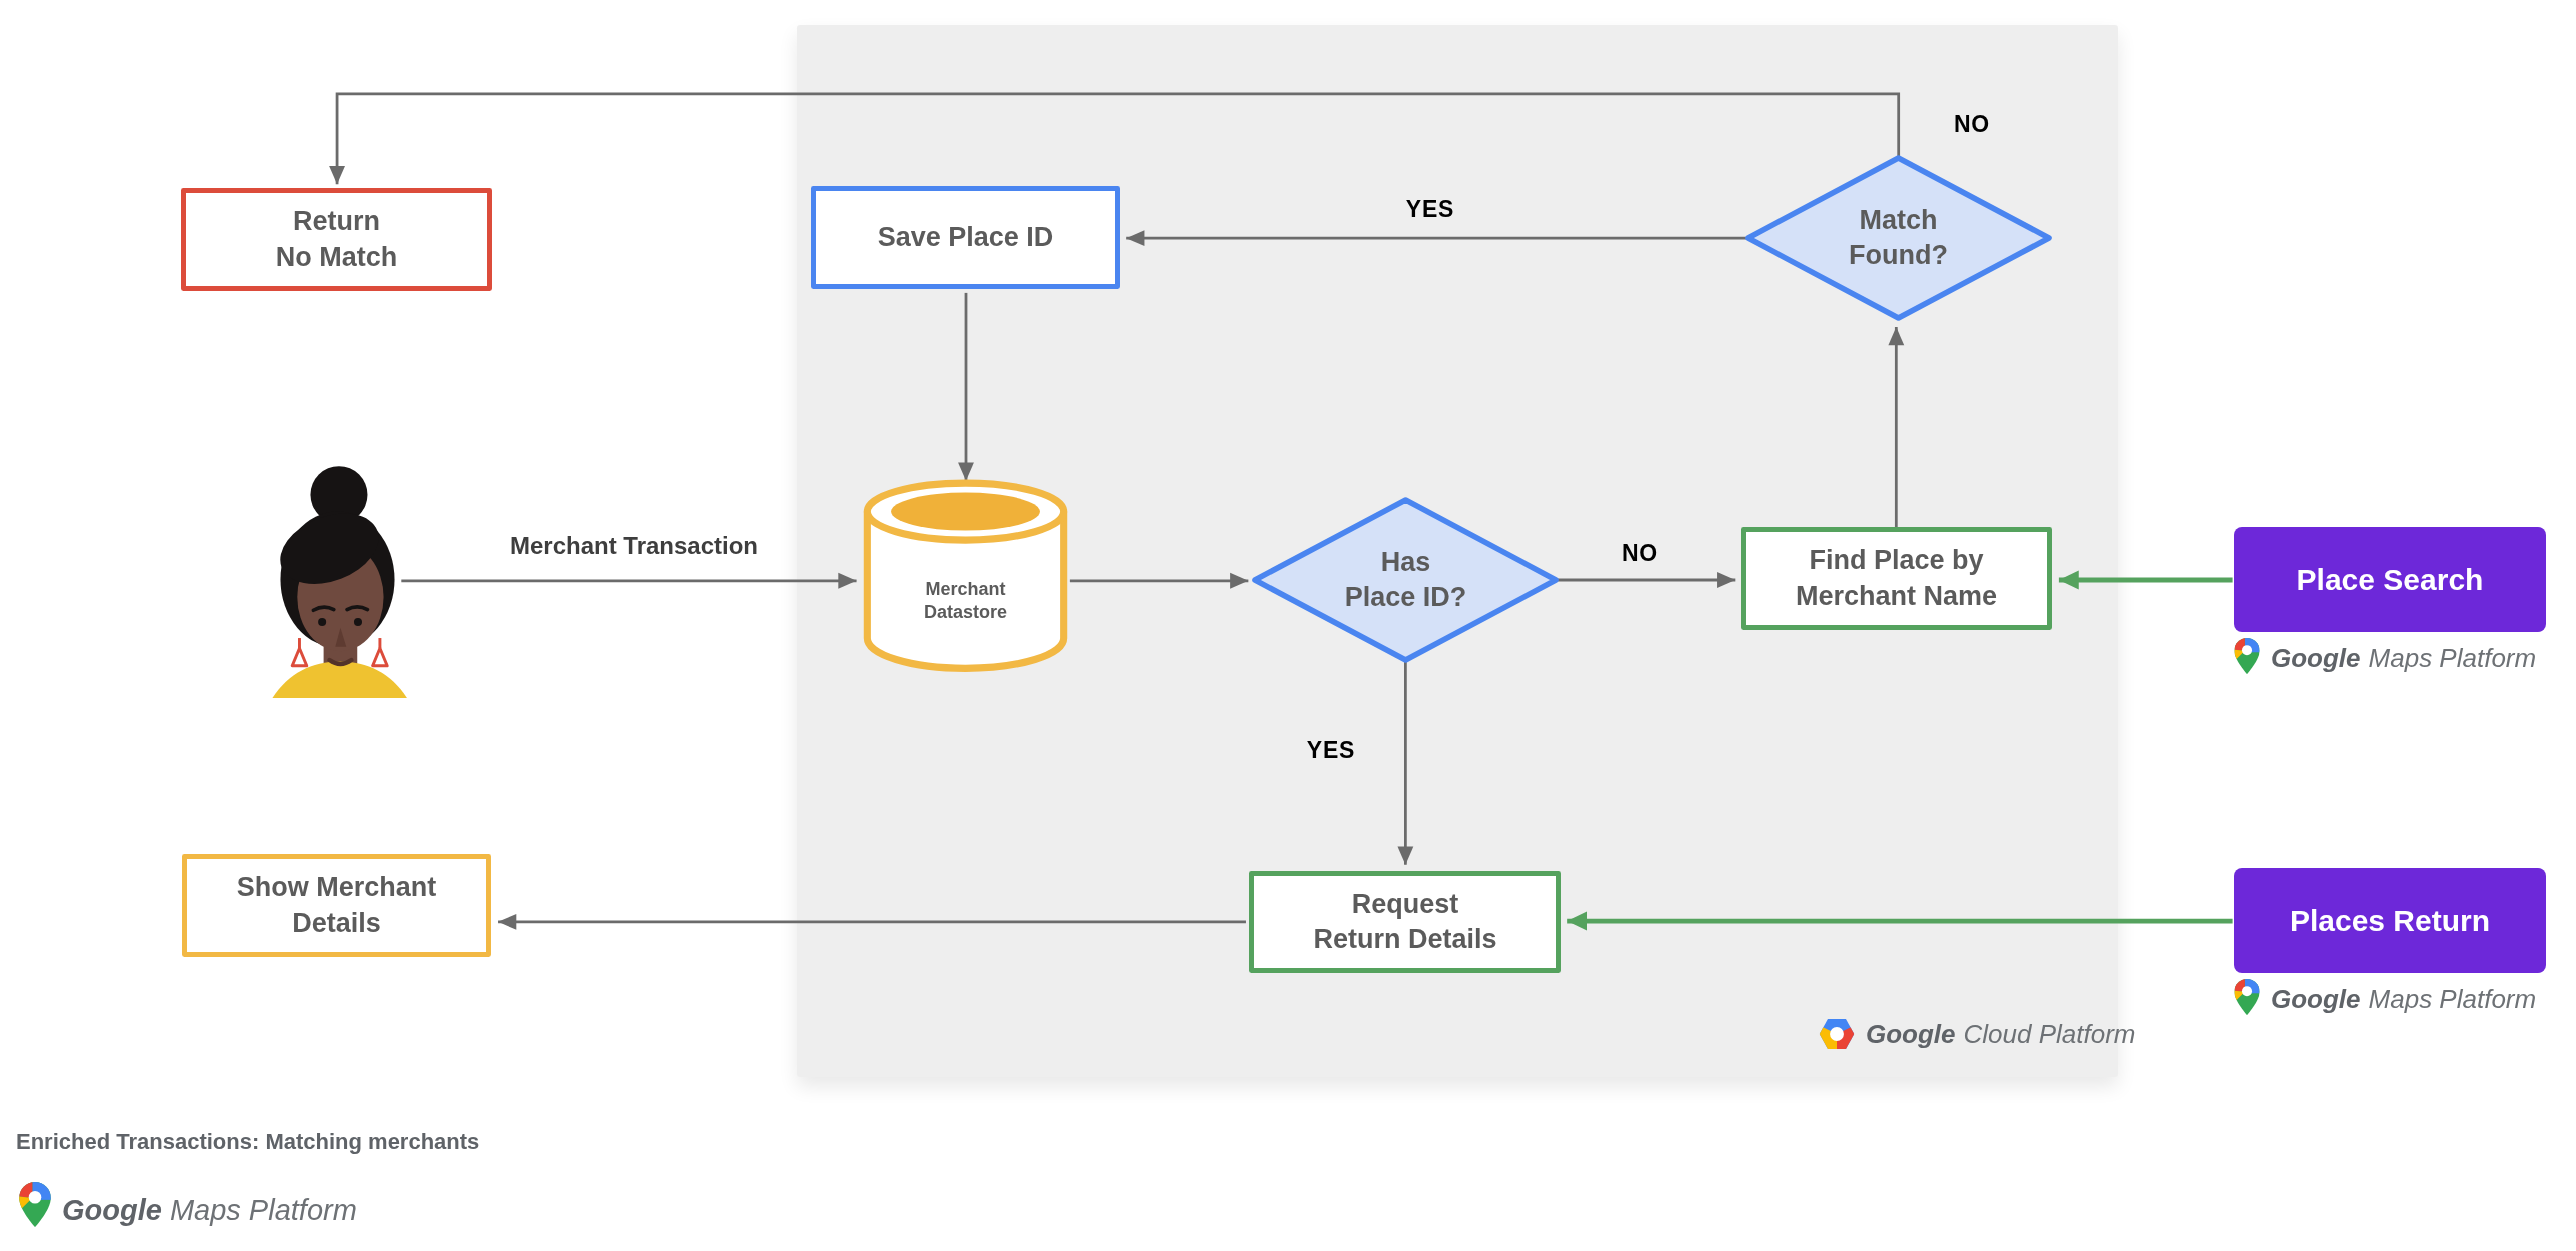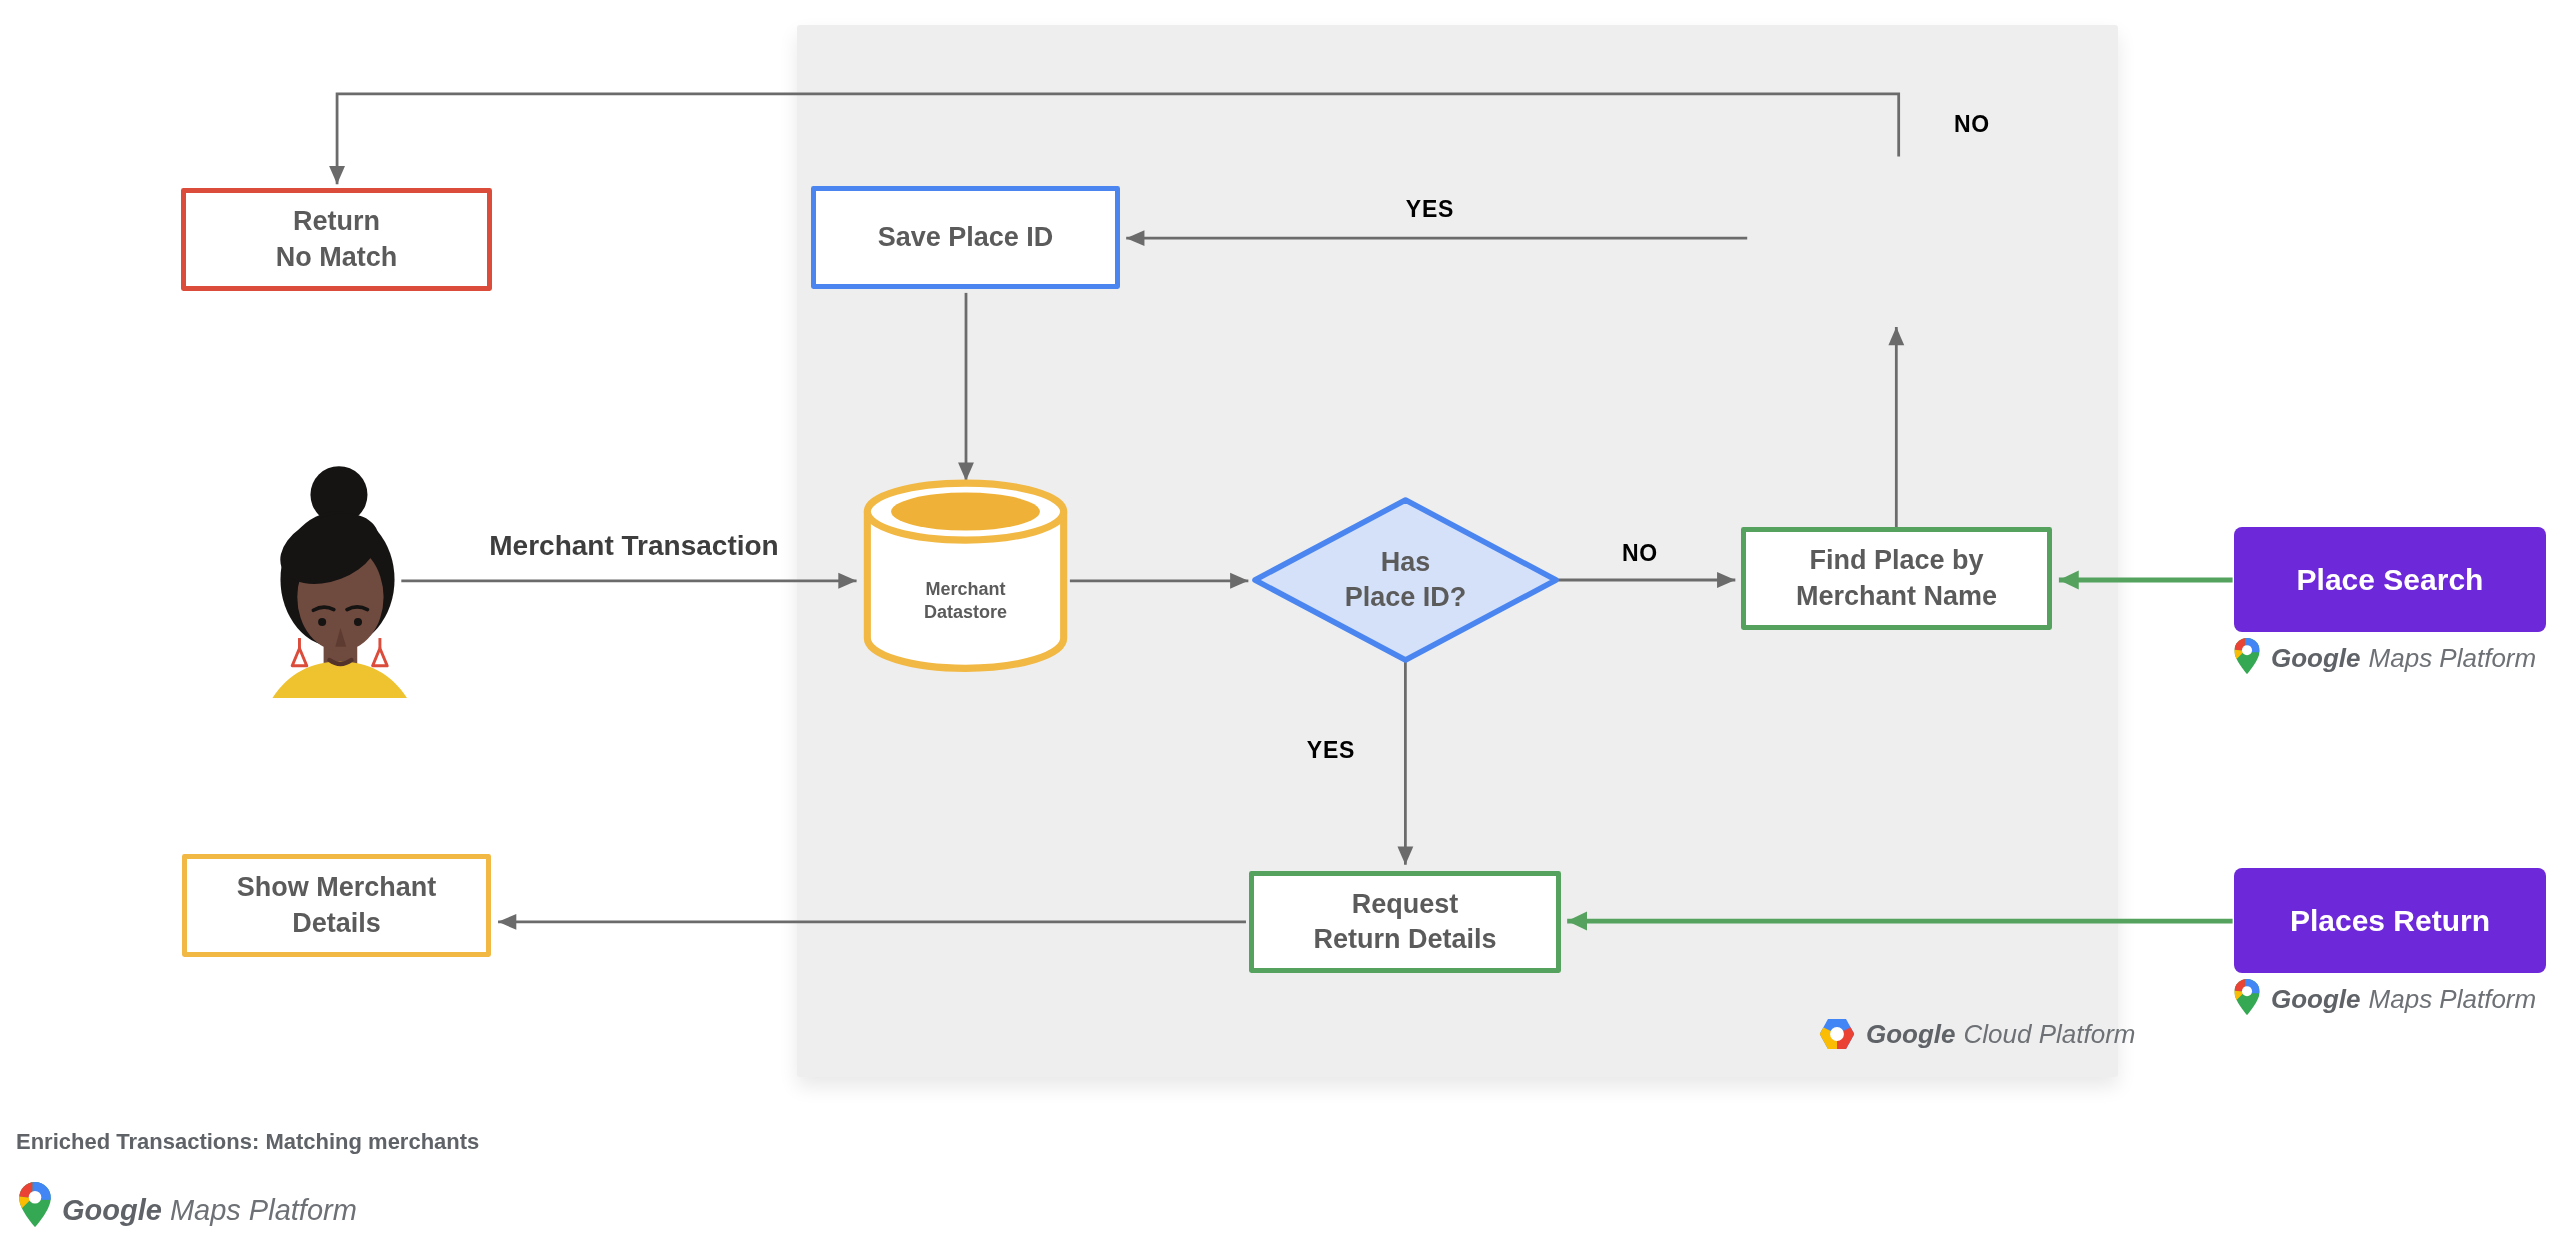--- a/index.html
+++ b/index.html
@@ -23,21 +23,21 @@
   .dlabel{position:absolute;left:0;top:0;right:0;bottom:0;display:flex;align-items:center;
           justify-content:center;text-align:center;font-weight:bold;font-size:27px;color:#5B5B5B;
           white-space:pre-line;line-height:1.3;}
   .cyl{position:absolute;left:861px;top:478px;width:209px;height:197px;}
   .cyl svg{position:absolute;left:0;top:0;width:100%;height:100%;}
   .cyl-label{position:absolute;left:0;right:0;top:57px;bottom:8px;display:flex;align-items:center;
              justify-content:center;text-align:center;font-weight:bold;font-size:18px;color:#5B5B5B;
              white-space:pre-line;line-height:1.3;}
   .elabel{position:absolute;transform:translate(-50%,-50%);font-weight:bold;font-size:23px;
           color:#000000;letter-spacing:0.8px;white-space:nowrap;}
-  .flow-label{position:absolute;transform:translate(-50%,-50%);font-weight:bold;font-size:28px;
+  .flow-label{position:absolute;transform:translate(-50%,-50%);font-weight:bold;font-size:24px;
               color:#3E3E3E;white-space:nowrap;}
   .title{position:absolute;left:16px;top:1129px;font-size:22px;font-weight:bold;color:#5F6368;}
   .lockup{position:absolute;display:flex;align-items:flex-end;font-style:italic;}
   .lockup .gname{font-weight:600;color:#5F6368;margin-left:11px;}
   .lockup .pname{font-weight:400;color:#6D7175;margin-left:8px;}
   .lockup.small .gname,.lockup.small .pname{font-size:26px;}
   .lockup.big .gname,.lockup.big .pname{font-size:29px;}
   .avatar{position:absolute;left:268px;top:464px;width:139px;height:234px;}
   .avatar svg{width:100%;height:100%;}
 </style>
@@ -91,20 +91,27 @@
   <div class="box green" style="left:1249px;top:871px;width:312px;height:102px">
     <span>Request
 Return Details</span>
   </div>
 
   <div class="box yellow" style="left:182px;top:854px;width:309px;height:103px">
     <span>Show Merchant
 Details</span>
   </div>
 
+  <div class="diamond" style="left:1744px;top:154px">
+    <svg viewBox="0 0 390 212">
+        <polygon points="195,5 385,106 195,207 5,106"></polygon>
+      </svg>
+    <span class="dlabel">Match
+Found?</span>
+  </div>
 
   <div class="diamond" style="left:1251px;top:496px">
     <svg viewBox="0 0 390 212">
         <polygon points="195,5 385,106 195,207 5,106"></polygon>
       </svg>
     <span class="dlabel">Has
 Place ID?</span>
   </div>
 
   <div class="cyl">

